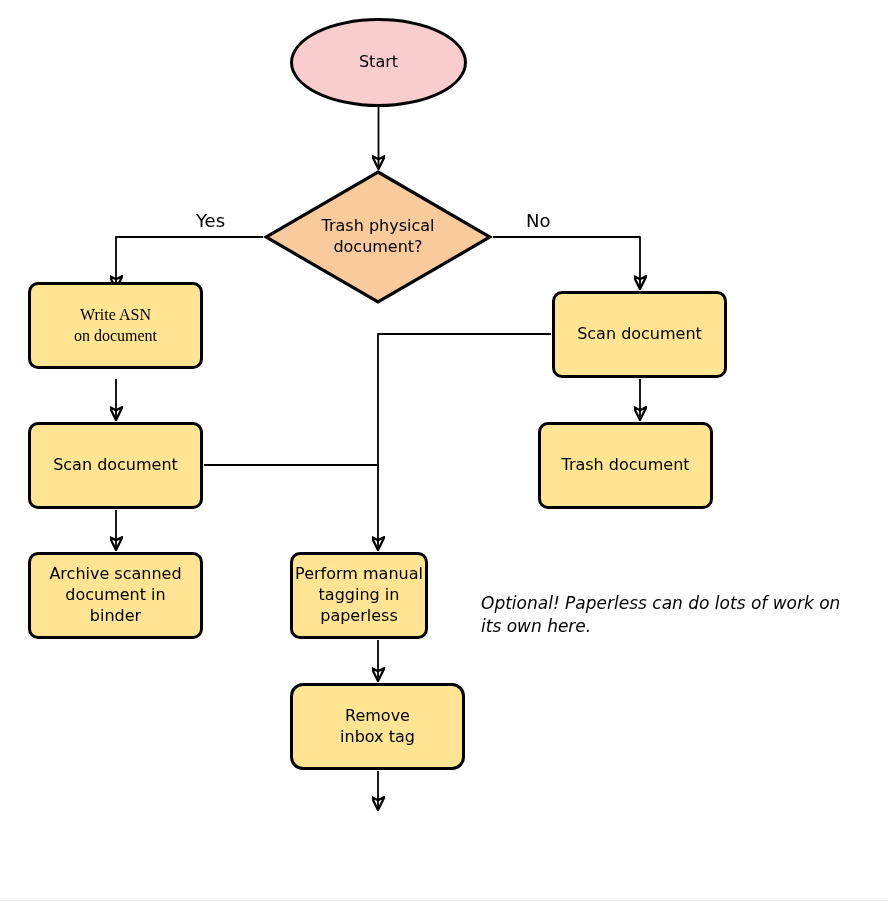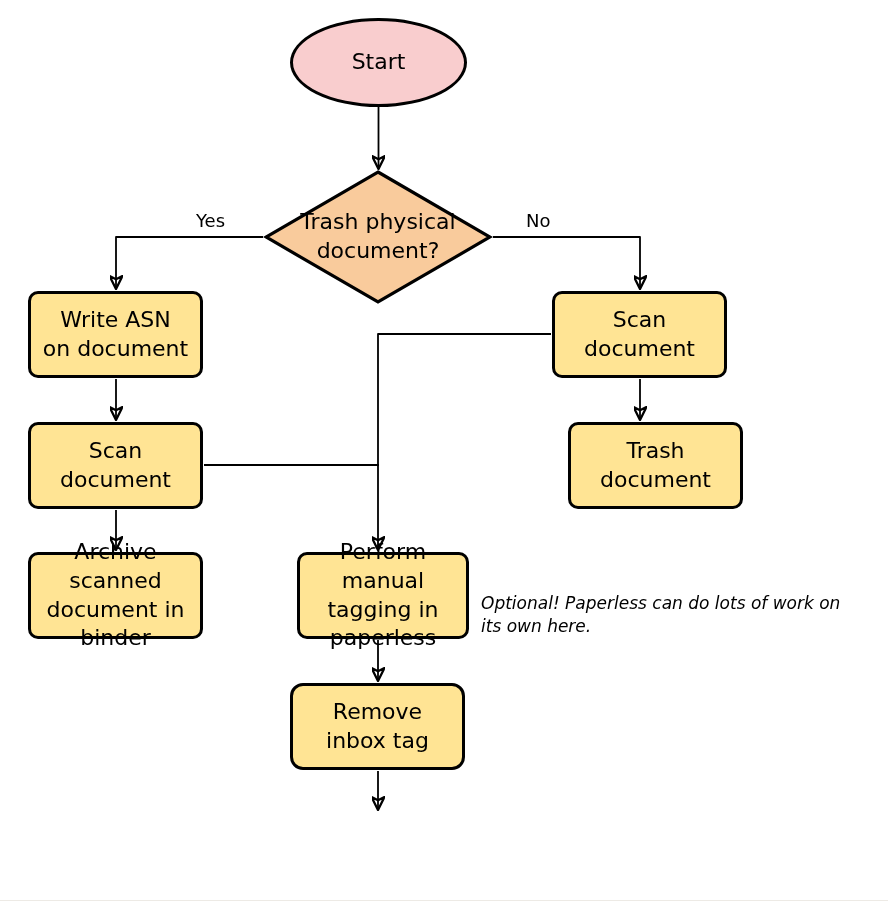--- a/index.html
+++ b/index.html
@@ -22,21 +22,21 @@
   }
   .edges{
     position:absolute;left:0;top:0;width:888px;height:907px;
     pointer-events:none;
   }
   .edges path{fill:none;stroke:var(--line);stroke-width:1.8;stroke-linejoin:round;}
   .node{
     position:absolute;
     display:flex;align-items:center;justify-content:center;
     text-align:center;
-    font-size:22px;line-height:1.3;
+    font-size:16px;line-height:1.3;
     white-space:pre-line;
     box-sizing:border-box;
   }
   .node .label{white-space:pre-line;}
   .terminal{
     background:var(--terminal-fill);
     border:3px solid var(--line);
     border-radius:50%;
   }
   .process{
@@ -48,26 +48,26 @@
   .diamond .diamond-svg{position:absolute;left:0;top:0;}
   .diamond .diamond-svg polygon{
     fill:var(--decision-fill);
     stroke:var(--line);
     stroke-width:3.2;
   }
   .diamond .label{position:relative;z-index:1;}
   
   .pos-start{left:290px;top:18px;width:177px;height:89px;}
   .pos-decision{left:263px;top:169px;width:230px;height:136px;}
-  .pos-write-asn{left:28px;top:291px;width:175px;height:87px;}
+  .pos-write-asn{left:28px;top:282px;width:175px;height:87px;font-family:Liberation Serif, serif;}
   .pos-scan-left{left:28px;top:422px;width:175px;height:87px;}
   .pos-archive{left:28px;top:552px;width:175px;height:87px;}
   .pos-scan-right{left:552px;top:291px;width:175px;height:87px;}
-  .pos-trash{left:568px;top:422px;width:175px;height:87px;}
-  .pos-tagging{left:297px;top:552px;width:172px;height:87px;}
+  .pos-trash{left:538px;top:422px;width:175px;height:87px;}
+  .pos-tagging{left:290px;top:552px;width:138px;height:87px;}
   .pos-remove{left:290px;top:683px;width:175px;height:87px;border-radius:13px;}
   .pos-end{left:290px;top:812px;width:177px;height:87px;}
   .edge-label{
     position:absolute;
     font-size:18px;line-height:1.2;
   }
   .pos-yes{left:196px;top:210px;}
   .pos-no{left:526px;top:210px;}
   .annotation{
     position:absolute;

